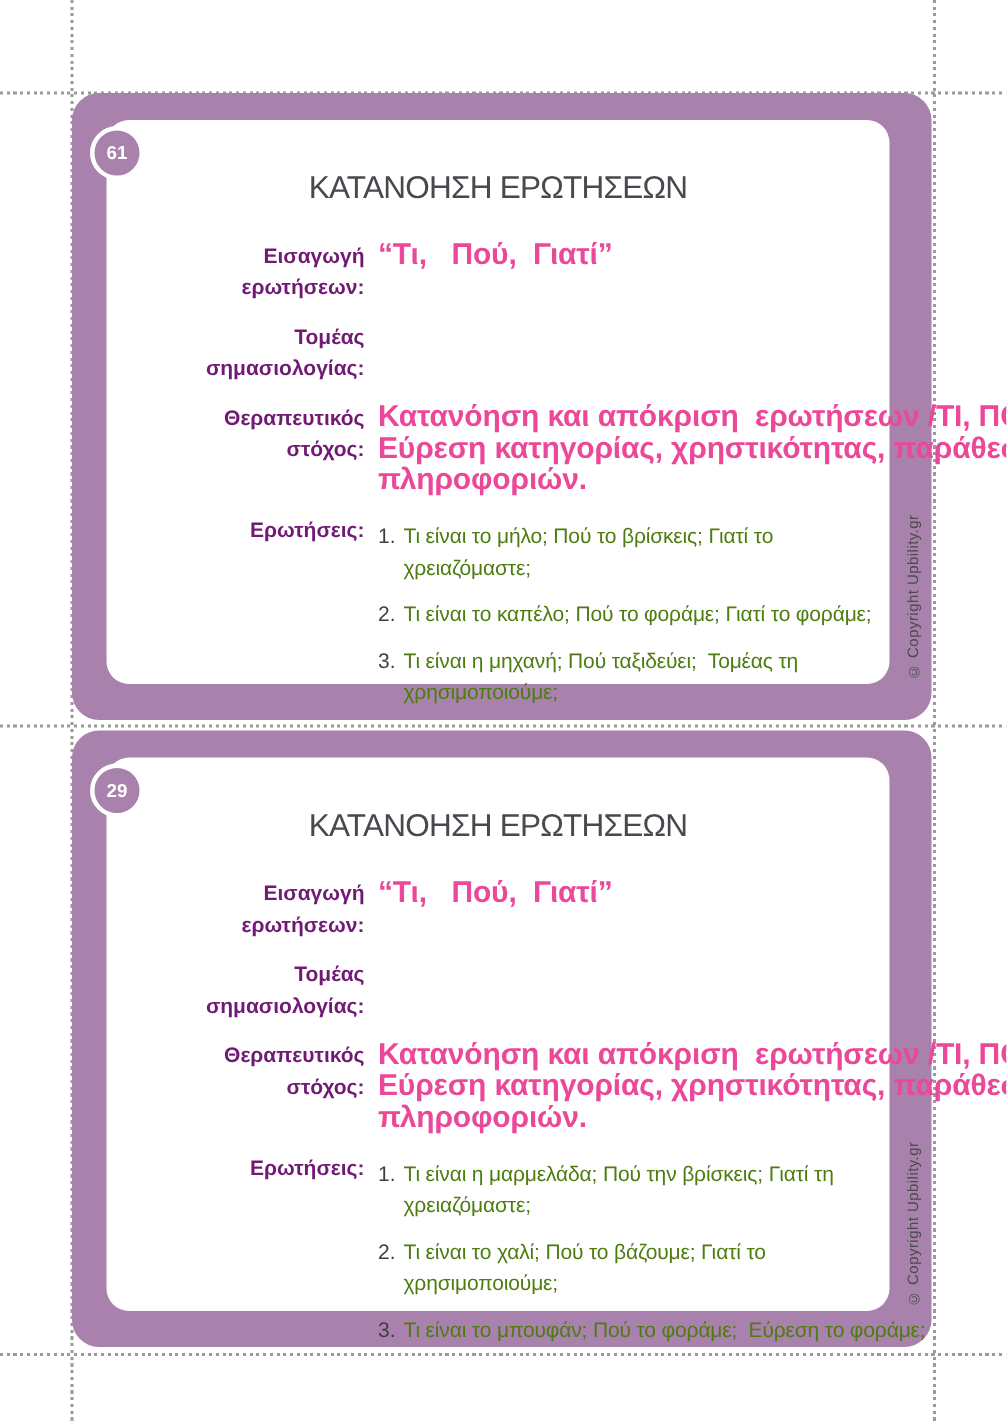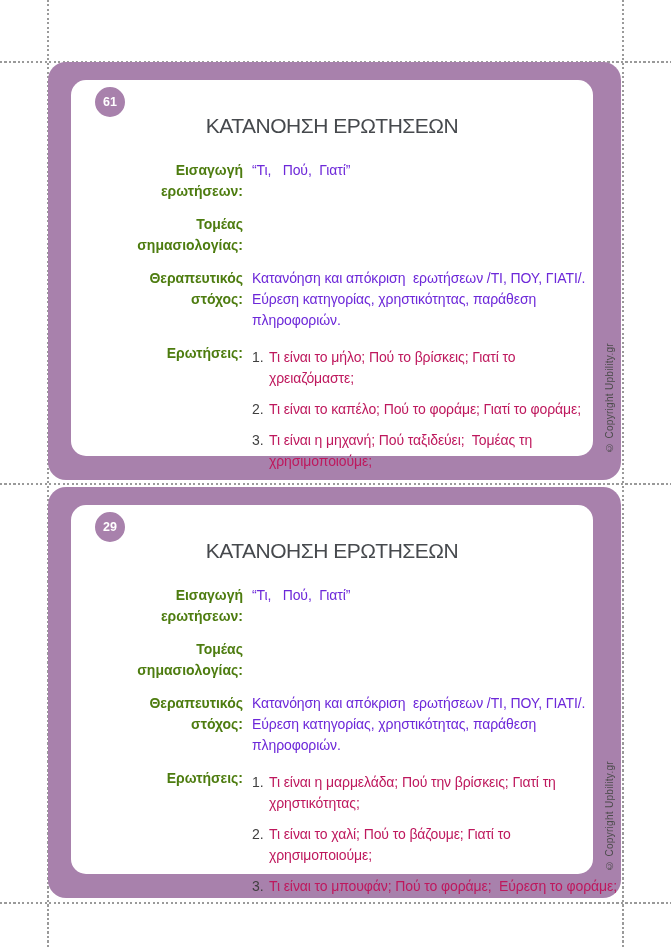--- a/index.html
+++ b/index.html
@@ -15,30 +15,30 @@
   
   .card{position:absolute;left:48px;width:573px;background:#a881ac;border-radius:18px;}
   .card-61{top:62px;height:418px;}
   .card-62{top:487px;height:411px;}
   .inner{position:absolute;left:23px;right:28px;top:18px;bottom:24px;
     background:#ffffff;border-radius:15px;}
   .content{padding:34px 0 0 0;}
   .card-title{margin:0 0 22px 0;text-align:center;font-size:21px;font-weight:400;
     letter-spacing:-0.5px;line-height:24px;color:#46494d;}
   .row{display:grid;grid-template-columns:172px 1fr;column-gap:9px;margin-bottom:12px;}
-  .flabel{text-align:right;color:#4d7c0f;font-weight:bold;font-size:14px;
+  .flabel{text-align:right;color:#701a75;font-weight:bold;font-size:14px;
     line-height:21px;padding-left:24px;}
-  .fvalue{color:#6d28d9;font-size:14px;line-height:21px;white-space:pre;
-    letter-spacing:-0.1px;}
+  .fvalue{color:#ec4899;font-size:20px;line-height:21px;white-space:pre;
+    letter-spacing:-0.1px;font-weight:bold;}
   .qlist{padding-top:4px;}
   .q{display:flex;margin-bottom:10px;}
   .qnum{flex:0 0 17px;color:#3f3f3f;font-size:14px;line-height:21px;}
-  .qtext{color:#be185d;font-size:14px;line-height:21px;white-space:pre;
+  .qtext{color:#4d7c0f;font-size:14px;line-height:21px;white-space:pre;
     letter-spacing:-0.1px;}
-  .badge{position:absolute;left:44px;top:22px;width:36px;height:36px;
+  .badge{position:absolute;left:12px;top:22px;width:36px;height:36px;
     box-sizing:border-box;background:#a881ac;border:3px solid #ffffff;border-radius:50%;
     display:flex;align-items:center;justify-content:center;
     color:#ffffff;font-size:12.5px;font-weight:bold;}
   .copyright{position:absolute;right:6px;bottom:27px;
     writing-mode:vertical-rl;transform:rotate(180deg);
     font-size:10px;color:#4c4c4c;letter-spacing:0.3px;}
 </style>
 </head>
 <body>
 
@@ -114,21 +114,21 @@
 Εύρεση κατηγορίας, χρηστικότητας, παράθεση
 πληροφοριών.</div>
         </div>
 
         <div class="row">
           <div class="flabel">Ερωτήσεις:</div>
           <div class="qlist">
             <div class="q">
               <span class="qnum">1.</span>
               <span class="qtext">Τι είναι η μαρμελάδα; Πού την βρίσκεις; Γιατί τη
-χρηστικότητας;</span>
+χρειαζόμαστε;</span>
             </div>
             <div class="q">
               <span class="qnum">2.</span>
               <span class="qtext">Τι είναι το χαλί; Πού το βάζουμε; Γιατί το
 χρησιμοποιούμε;</span>
             </div>
             <div class="q">
               <span class="qnum">3.</span>
               <span class="qtext">Τι είναι το μπουφάν; Πού το φοράμε;  Εύρεση το φοράμε;</span>
             </div>

